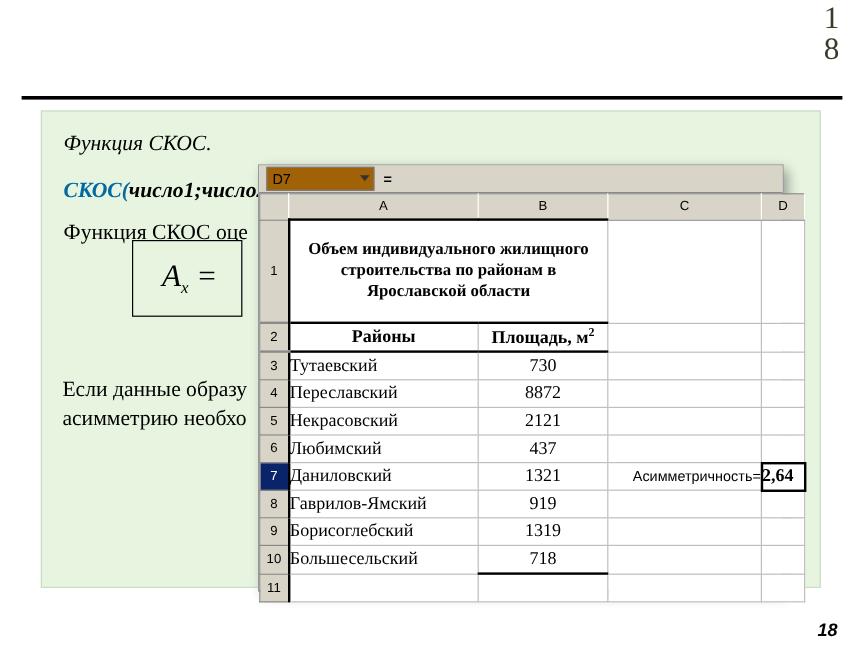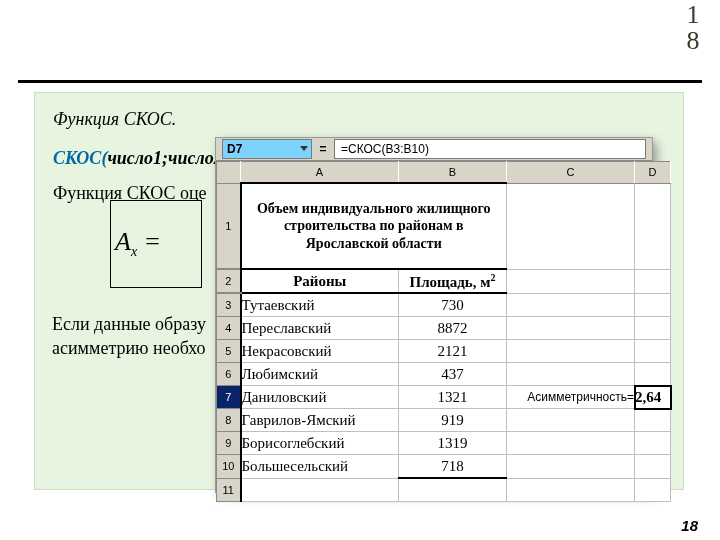--- a/index.html
+++ b/index.html
@@ -6,29 +6,29 @@
   .slide{position:relative;width:720px;height:540px}
   .corner-num{position:absolute;top:2px;right:20px;font-family:"Times New Roman",serif;font-size:26px;color:#3a3a2a;width:14px;text-align:center;line-height:1}
   .title{position:absolute;top:16px;left:0;width:720px;text-align:center;font-family:Arial;font-size:24px;font-weight:bold;color:#302d1c;text-shadow:1px 1px 2px rgba(0,0,0,.25);line-height:1.25}
   .rule{position:absolute;top:80px;left:18px;width:684px;height:0;border-top:3px solid #000}
   .pagefoot{position:absolute;bottom:6px;right:22px;font-size:15px;font-weight:bold;font-style:italic;color:#000000}
   .greenbox{position:absolute;top:92px;left:34px;width:650px;height:398px;background:#e6f4e0;border:1px solid #c7dec0;padding:14px 18px;box-sizing:border-box}
   .gb-line1{font-family:"Times New Roman",serif;font-style:italic;font-size:18px;margin:2px 0 18px}
   .gb-line2{font-family:"Times New Roman",serif;font-style:italic;font-weight:bold;font-size:18px;margin:0 0 14px}
   .gb-red{color:#0369a1}
   .gb-line3{font-family:"Times New Roman",serif;font-size:18px;margin:0 0 18px}
-  .formula-box{position:absolute;top:200px;left:110px;width:92px;height:88px;border:1px solid #000;background:#e6f4e0;display:flex;align-items:center;justify-content:flex-start;padding-left:4px;box-sizing:border-box}
+  .formula-box{position:absolute;top:200px;left:110px;width:92px;height:64px;border:1px solid #000;background:#e6f4e0;display:flex;align-items:center;justify-content:flex-start;padding-left:24px;box-sizing:border-box}
   .formula{font-family:"Times New Roman",serif;font-style:italic;font-size:26px}
   .formula sub{font-size:14px;font-style:italic}
   .gb-line4{position:absolute;top:312px;left:52px;width:180px;font-family:"Times New Roman",serif;font-size:18px;line-height:1.35}
 
   
   .excel{position:absolute;top:138px;left:216px;width:436px;height:354px;background:#fff;box-shadow:0 0 0 1px #999, 4px 4px 10px rgba(0,0,0,.4)}
   .xl-top{height:22px;background:#d9d4c8;border-bottom:1px solid #8a8a8a;display:flex;align-items:center;font-family:Arial;font-size:12px}
-  .namebox{width:80px;height:18px;margin:2px 0 2px 6px;background:#7dd3fc;border:1px solid #7a7a7a;display:flex;align-items:center;padding:0 4px;font-weight:bold;font-size:12px;position:relative}
+  .namebox{width:80px;height:18px;margin:2px 0 2px 6px;background:#a16207;border:1px solid #7a7a7a;display:flex;align-items:center;padding:0 4px;font-weight:normal;font-size:12px;position:relative}
   .namebox::after{content:"";position:absolute;right:3px;top:6px;width:0;height:0;border-left:4px solid transparent;border-right:4px solid transparent;border-top:5px solid #333}
   .eqlbl{width:22px;text-align:center;font-weight:bold}
   .formbar{flex:1;height:18px;margin:2px 6px 2px 0;background:#fff;border:1px solid #7a7a7a;display:flex;align-items:center;padding:0 6px;font-size:12px}
   .grid{width:100%;border-collapse:collapse;table-layout:fixed}
   .grid th,.grid td{border:1px solid #bfbfbf;background:#fff;font-family:"Times New Roman",serif}
   .grid thead th{background:#d9d4c8;font:11px Arial;font-weight:normal;text-align:center;height:18px;border-color:#8a8a8a #fff #8a8a8a #8a8a8a}
   .grid .rh{background:#d9d4c8;font:11px Arial;text-align:center;width:24px;border-color:#8a8a8a}
   .grid td{height:22px;padding:0 0;font-size:15px}
   .hdr-row td{font-weight:bold;text-align:center}
   .r1 td{height:84px;vertical-align:middle;text-align:center;font-weight:bold;font-size:14px;line-height:1.25}
@@ -66,21 +66,20 @@
     </span>
   </div>
 
   <div class="gb-line4">Если данные образу
 асимметрию необхо</div>
 
   <div class="excel">
     <div class="xl-top">
       <div class="namebox">D7</div>
       <div class="eqlbl">=</div>
-      <div class="formbar">=СКОС(B3:B10)</div>
     </div>
     <table class="grid">
       <colgroup>
           <col style="width:24px">
           <col class="colA">
           <col class="colB">
           <col class="colC">
           <col class="colD">
         </colgroup>
       <thead>

